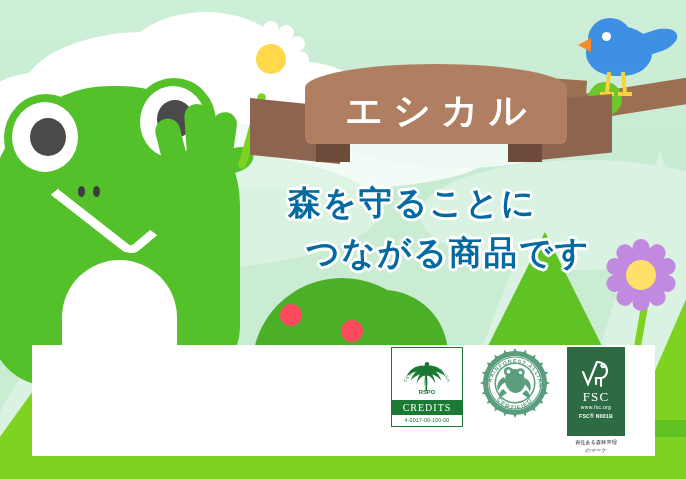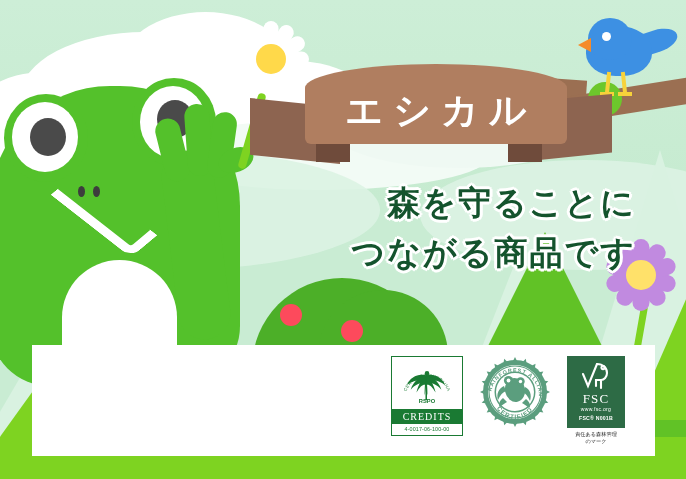--- a/index.html
+++ b/index.html
@@ -222,31 +222,30 @@
     letter-spacing:10px; text-indent:10px;
     font-family:"DejaVu Sans","Liberation Sans",sans-serif;
     margin-top:14px;
   }
 
   
   .headline {
     position:absolute; left:288px; top:178px; width:348px;
   }
   .headline .line {
-    color:#14532d; font-size:33px; font-weight:bold;
+    color:#0369a1; font-size:33px; font-weight:bold;
     letter-spacing:2px; line-height:1.52;
     font-family:"DejaVu Sans","Liberation Sans",sans-serif;
     text-shadow:
       2px 0 0 #ffffff, -2px 0 0 #ffffff, 0 2px 0 #ffffff, 0 -2px 0 #ffffff,
       2px 2px 0 #ffffff, -2px 2px 0 #ffffff, 2px -2px 0 #ffffff, -2px -2px 0 #ffffff,
       3px 0 0 #ffffff, -3px 0 0 #ffffff, 0 3px 0 #ffffff, 0 -3px 0 #ffffff;
     white-space:nowrap;
-    text-align:right;
-  }
-  .headline .line.l2 { margin-left:12px; }
+  }
+  .headline .line.l2 { margin-left:18px; }
 
   
   .whitebar {
     position:absolute; left:32px; top:345px; width:623px; height:111px;
     background:#ffffff;
     display:flex; align-items:center;
   }
   .whitebar-text {
     margin-left:50px; font-size:22px; color:#1c1c1c; letter-spacing:3px;
     font-family:"DejaVu Sans","Liberation Sans",sans-serif;
@@ -281,23 +280,23 @@
   
   .logo-ra {
     width:72px; height:72px; position:relative;
   }
   .ra-seal {
     position:absolute; inset:0;
   }
   
   .logo-fsc-wrap { display:flex; flex-direction:column; align-items:center; }
   .logo-fsc {
-    width:58px; height:72px; background:#2d6b45; color:#ffffff;
+    width:58px; height:89px; background:#2d6b45; color:#ffffff;
     display:flex; flex-direction:column; align-items:center;
-    padding-top:5px;
+    padding-top:12px;
   }
   .fsc-tree { width:34px; height:30px; }
   .fsc-name {
     font-size:13px; letter-spacing:1.2px; font-family:"Liberation Serif",serif;
     margin-top:1px; line-height:1;
   }
   .fsc-url { font-size:5px; letter-spacing:.3px; margin-top:1px; }
   .fsc-code {
     font-size:5.2px; letter-spacing:.2px; margin-top:3px; font-weight:bold;
   }

